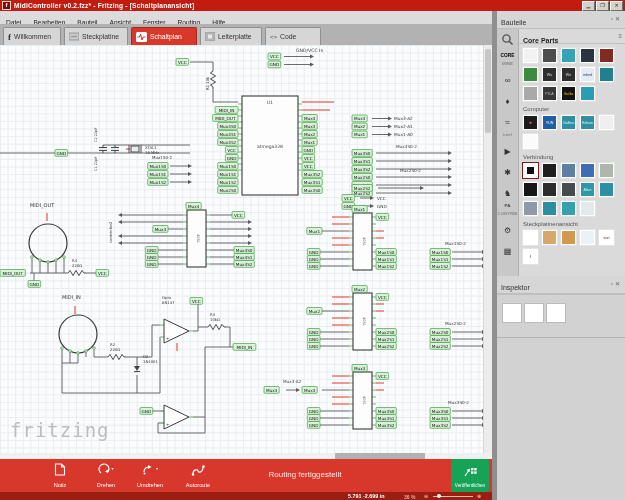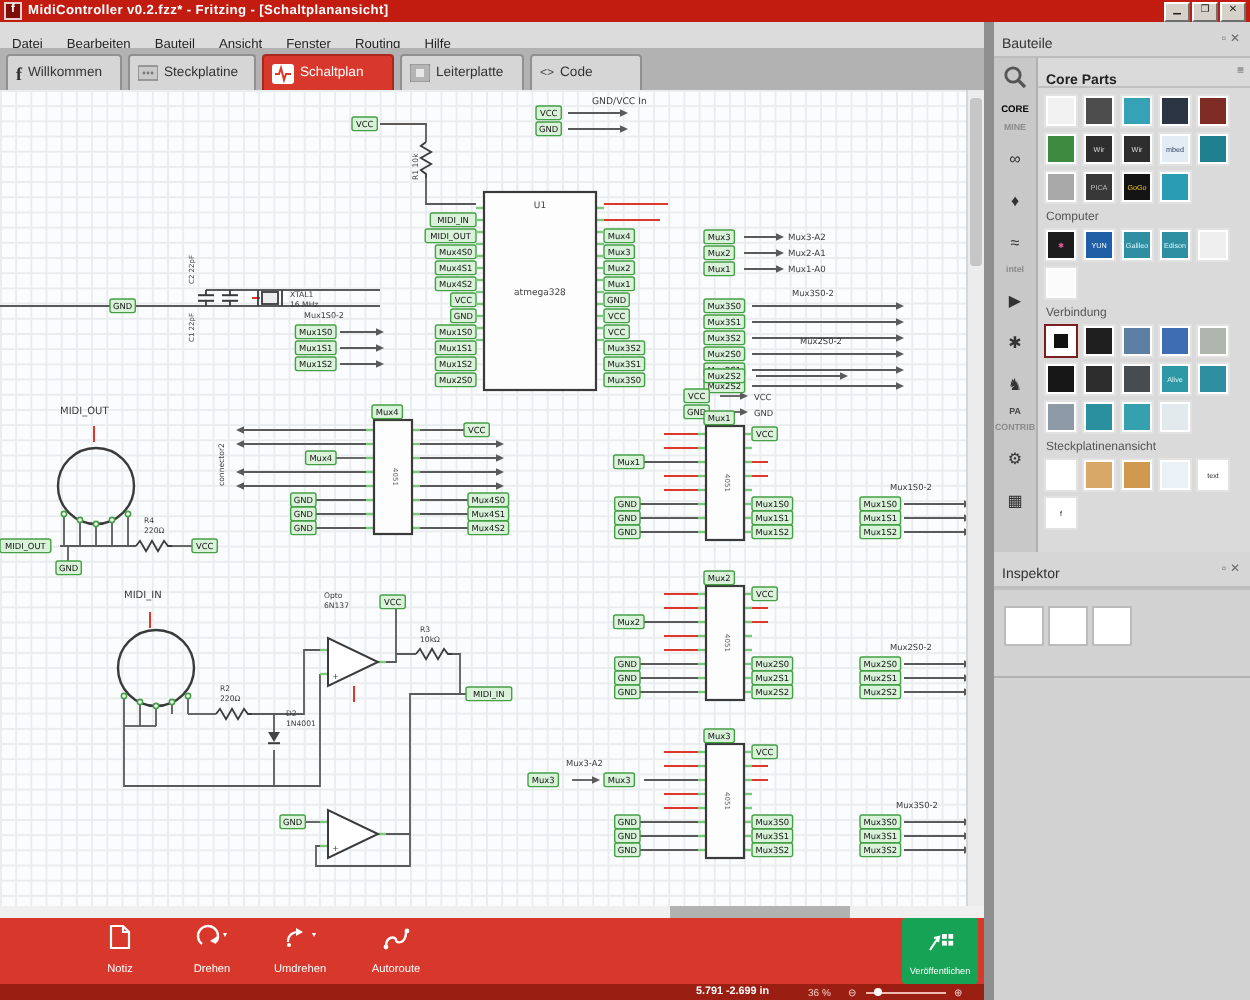--- a/index.html
+++ b/index.html
@@ -843,30 +843,32 @@
           <text x="166" y="294.5" font-size="4" fill="#3a3a3a">+</text>
         </g>
         <g>
           <line x1="160" y1="366" x2="164" y2="366" stroke="#7cc87c" stroke-width="1.2"></line>
           <line x1="160" y1="378" x2="164" y2="378" stroke="#7cc87c" stroke-width="1.2"></line>
           <line x1="189" y1="372" x2="193" y2="372" stroke="#7cc87c" stroke-width="1.2"></line>
           <polygon points="164,360 164,384 189,372" fill="#fff" stroke="#3a3a3a" stroke-width="1"></polygon>
           <text x="166" y="380.5" font-size="4" fill="#3a3a3a">+</text>
         </g>
       </svg>
+    <div id="watermark">fritzing</div>
     <div id="vscroll">
         <div id="vthumb"></div>
       </div>
   </div>
 
   <div id="hscroll">
       <div id="hthumb"></div>
     </div>
 
   <div id="toolbar">
+    <div id="routing-status">Routing fertiggestellt</div>
     <div id="publish-btn">
       <span class="picon">
         <svg width="13" height="11" viewBox="0 0 13 11">
             <path d="M1 9 L5 3 M3 3 L5.5 2.5 L5 5" stroke="#fff" stroke-width="1.1" fill="none"></path>
             <rect x="7" y="1" width="2.4" height="2.4" fill="#fff"></rect>
             <rect x="10.2" y="1" width="2.4" height="2.4" fill="#fff"></rect>
             <rect x="7" y="4.4" width="2.4" height="2.4" fill="#fff"></rect>
             <rect x="10.2" y="4.4" width="2.4" height="2.4" fill="#fff"></rect>
           </svg>
       </span>

